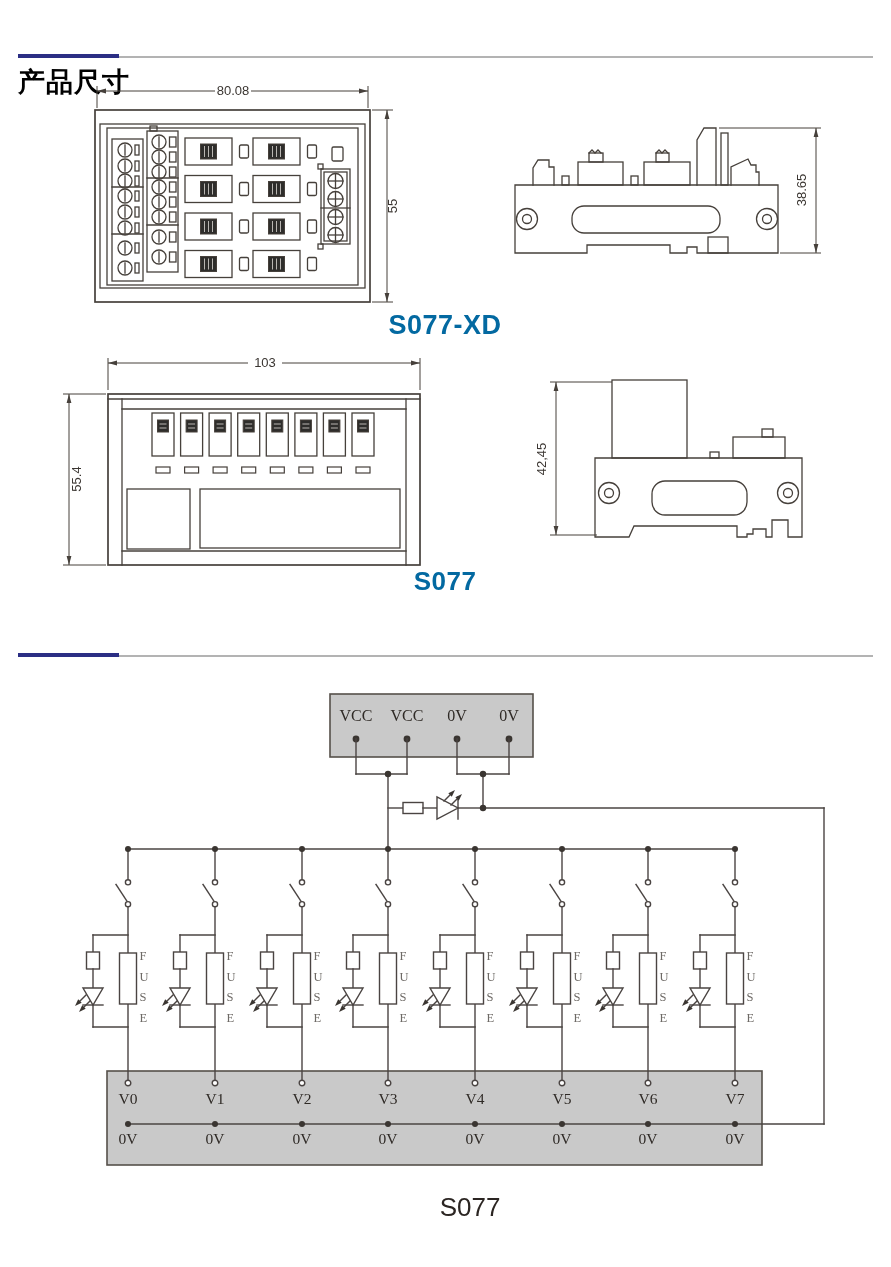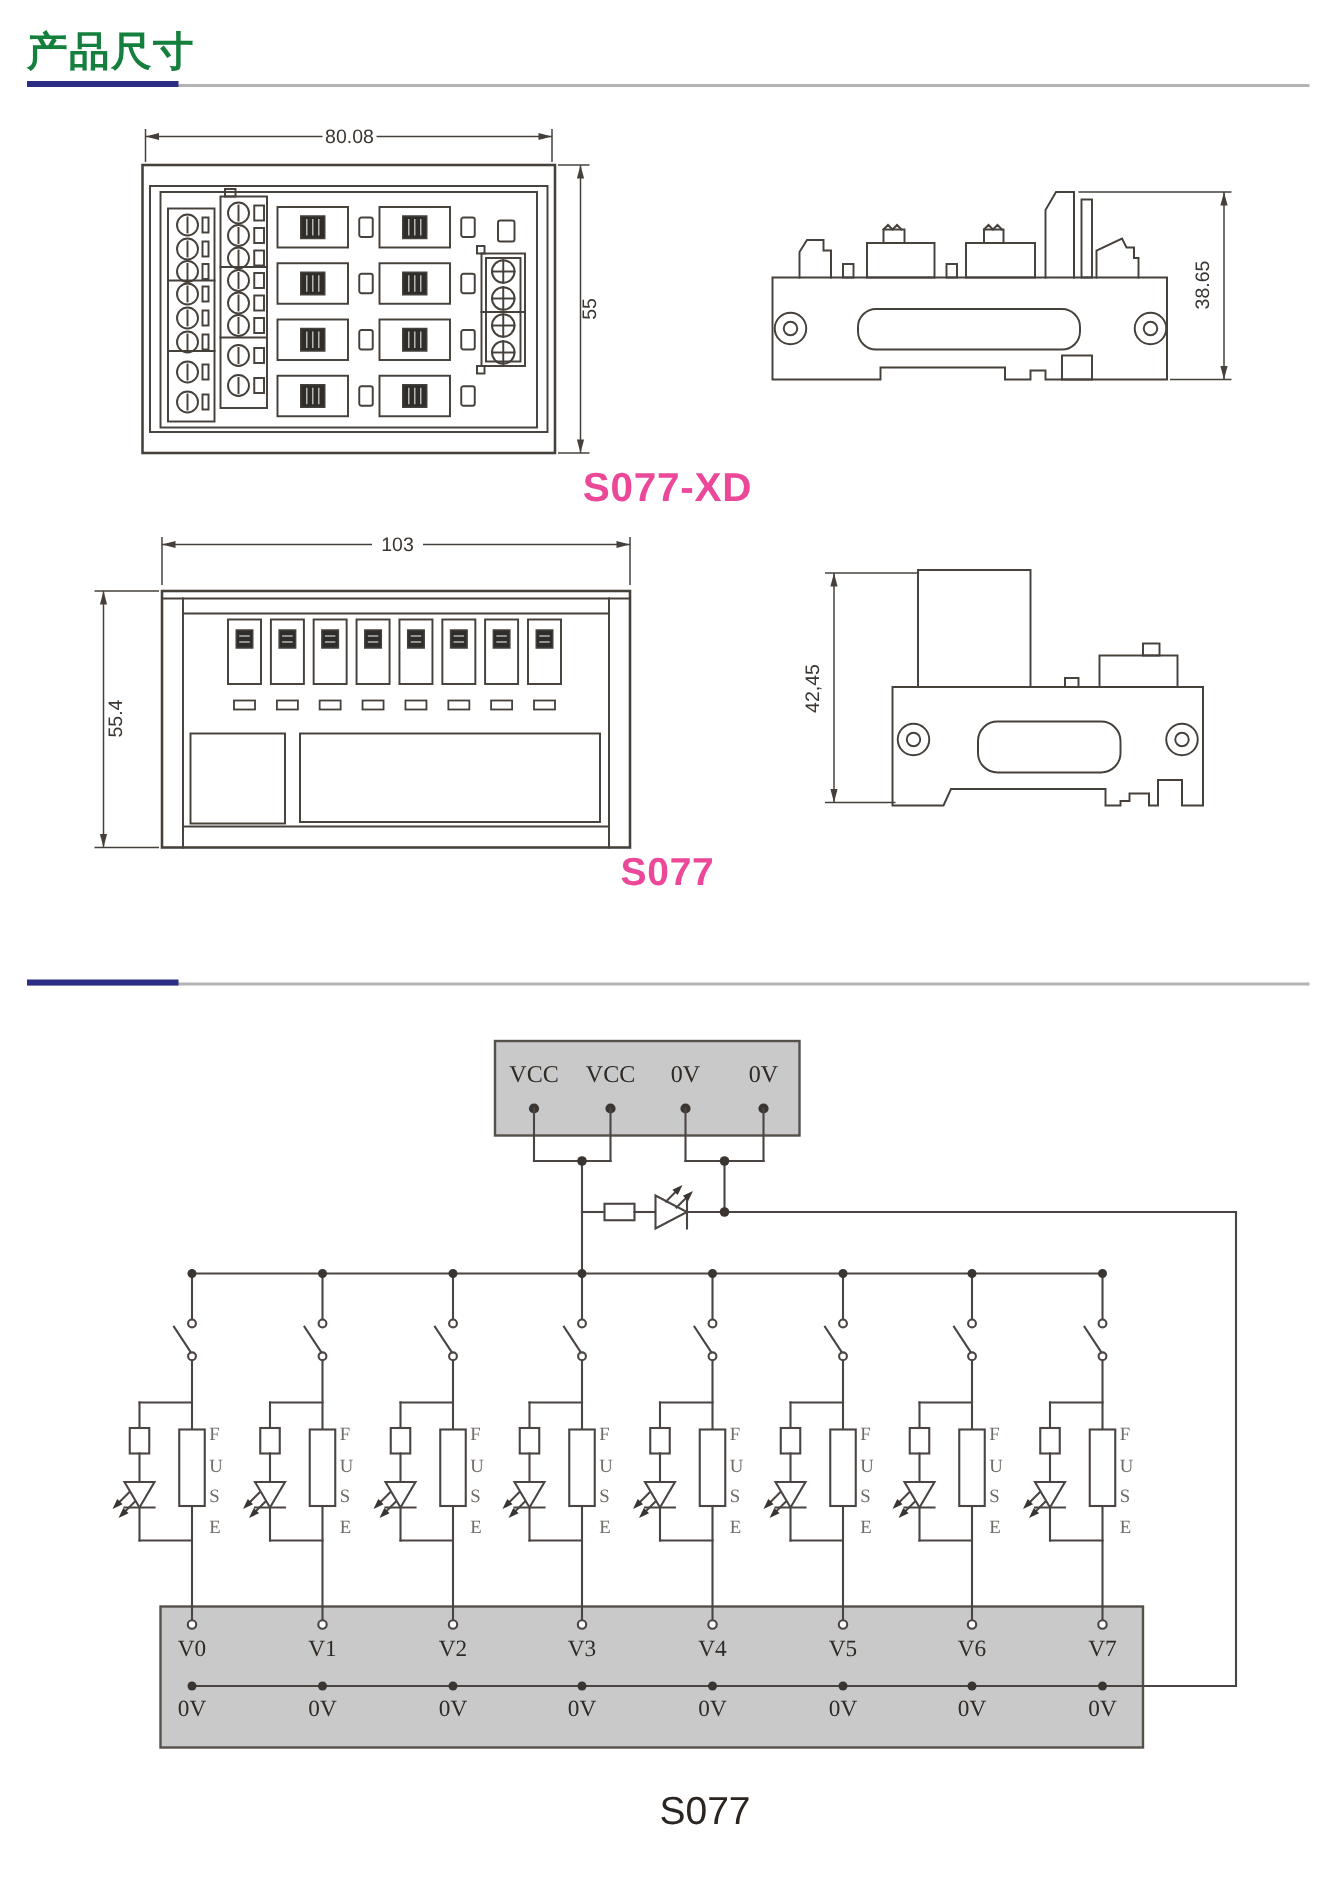--- a/index.html
+++ b/index.html
@@ -1,22 +1,22 @@
 <!DOCTYPE html>
 <html><head>
 <meta charset="utf-8">
 <style>
   html,body{margin:0;padding:0;background:#fff;}
   #page{position:relative;width:891px;height:1267px;background:#fff;overflow:hidden;
         font-family:"Liberation Sans",sans-serif;}
   .abs{position:absolute;}
-  .hdr{font-size:27px;font-weight:bold;color:#15803d;letter-spacing:1px;}
+  .hdr{font-size:27px;font-weight:bold;color:#000000;letter-spacing:1px;margin-top:48px;}
   .rule-gray{height:1.5px;background:#b3b3b3;}
   .rule-navy{height:4px;background:#2b2e84;}
-  .model{font-weight:bold;font-size:26px;color:#ec4899;text-align:center;letter-spacing:0.5px;}
+  .model{font-weight:bold;font-size:26px;color:#0369a1;text-align:center;letter-spacing:0.5px;}
   .model-xd{font-size:27px;}
   .footer-model{font-size:26px;color:#2b2522;text-align:center;font-weight:normal;}
   
   g.d{stroke:#46403b;stroke-width:1.3;fill:none;stroke-linecap:square;stroke-linejoin:miter;}
   g.dthick{stroke:#46403b;stroke-width:1.7;fill:none;}
   g.dim{stroke:#46403b;stroke-width:1;fill:none;}
   g.d2{stroke:#4a4442;stroke-width:1.4;fill:none;stroke-linecap:square;}
   .dot{fill:#3a3531;stroke:none;}
   .ah{fill:#46403b;stroke:none;}
   .ah2{fill:#3a3531;stroke:none;}

